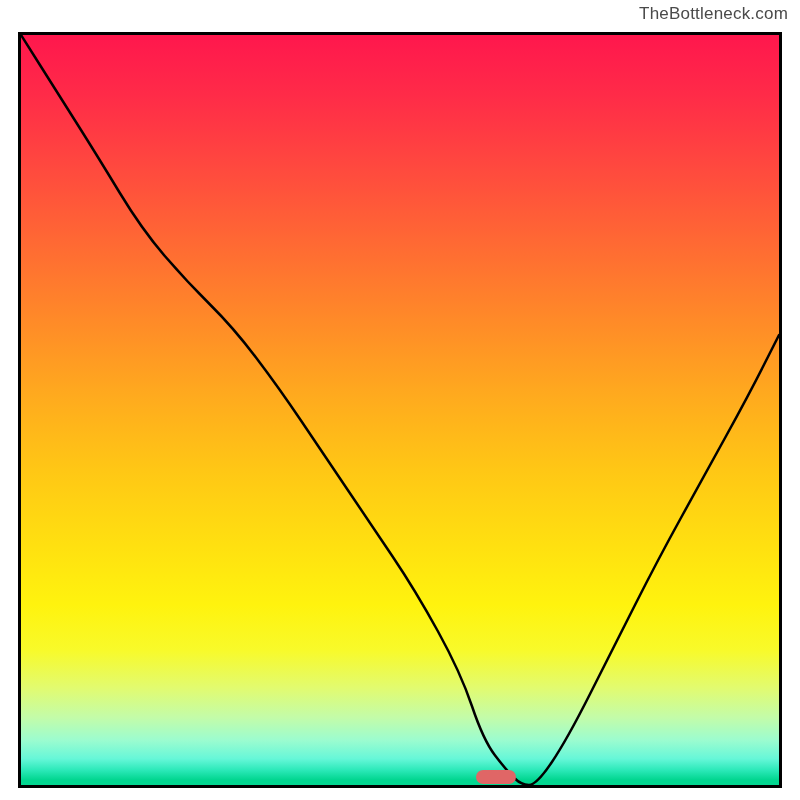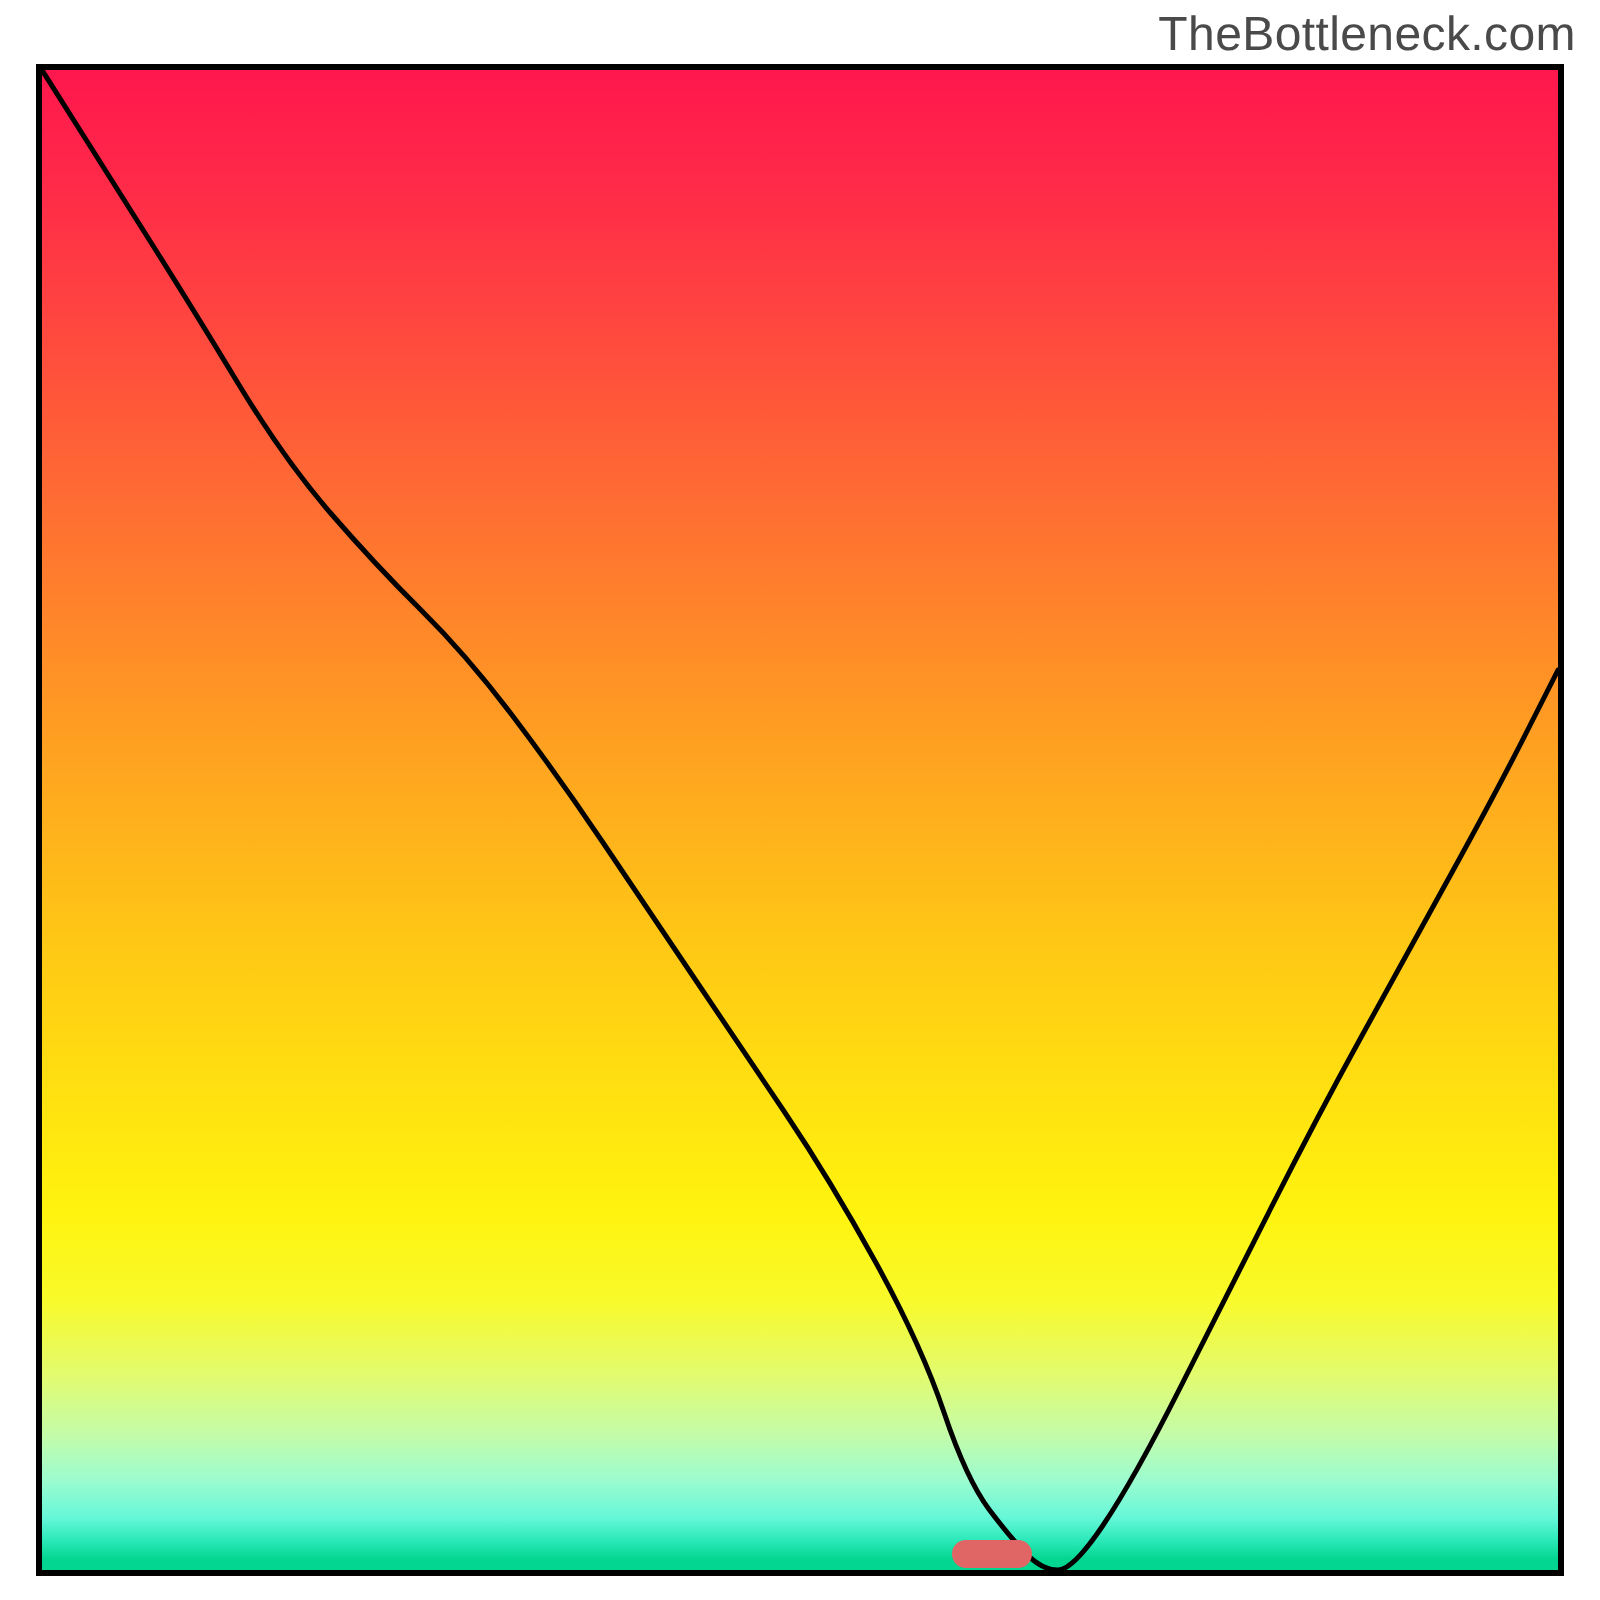--- a/index.html
+++ b/index.html
@@ -7,21 +7,21 @@
     width: 800px;
     height: 800px;
     background: #ffffff;
     position: relative;
     font-family: Arial, Helvetica, sans-serif;
   }
   .watermark {
     position: absolute;
     top: 4px;
     right: 12px;
-    font-size: 24px;
+    font-size: 17px;
     color: #4a4a4a;
     font-weight: 400;
     letter-spacing: 0.2px;
   }
   .plot {
     position: absolute;
     left: 18px;
     top: 32px;
     width: 764px;
     height: 756px;

